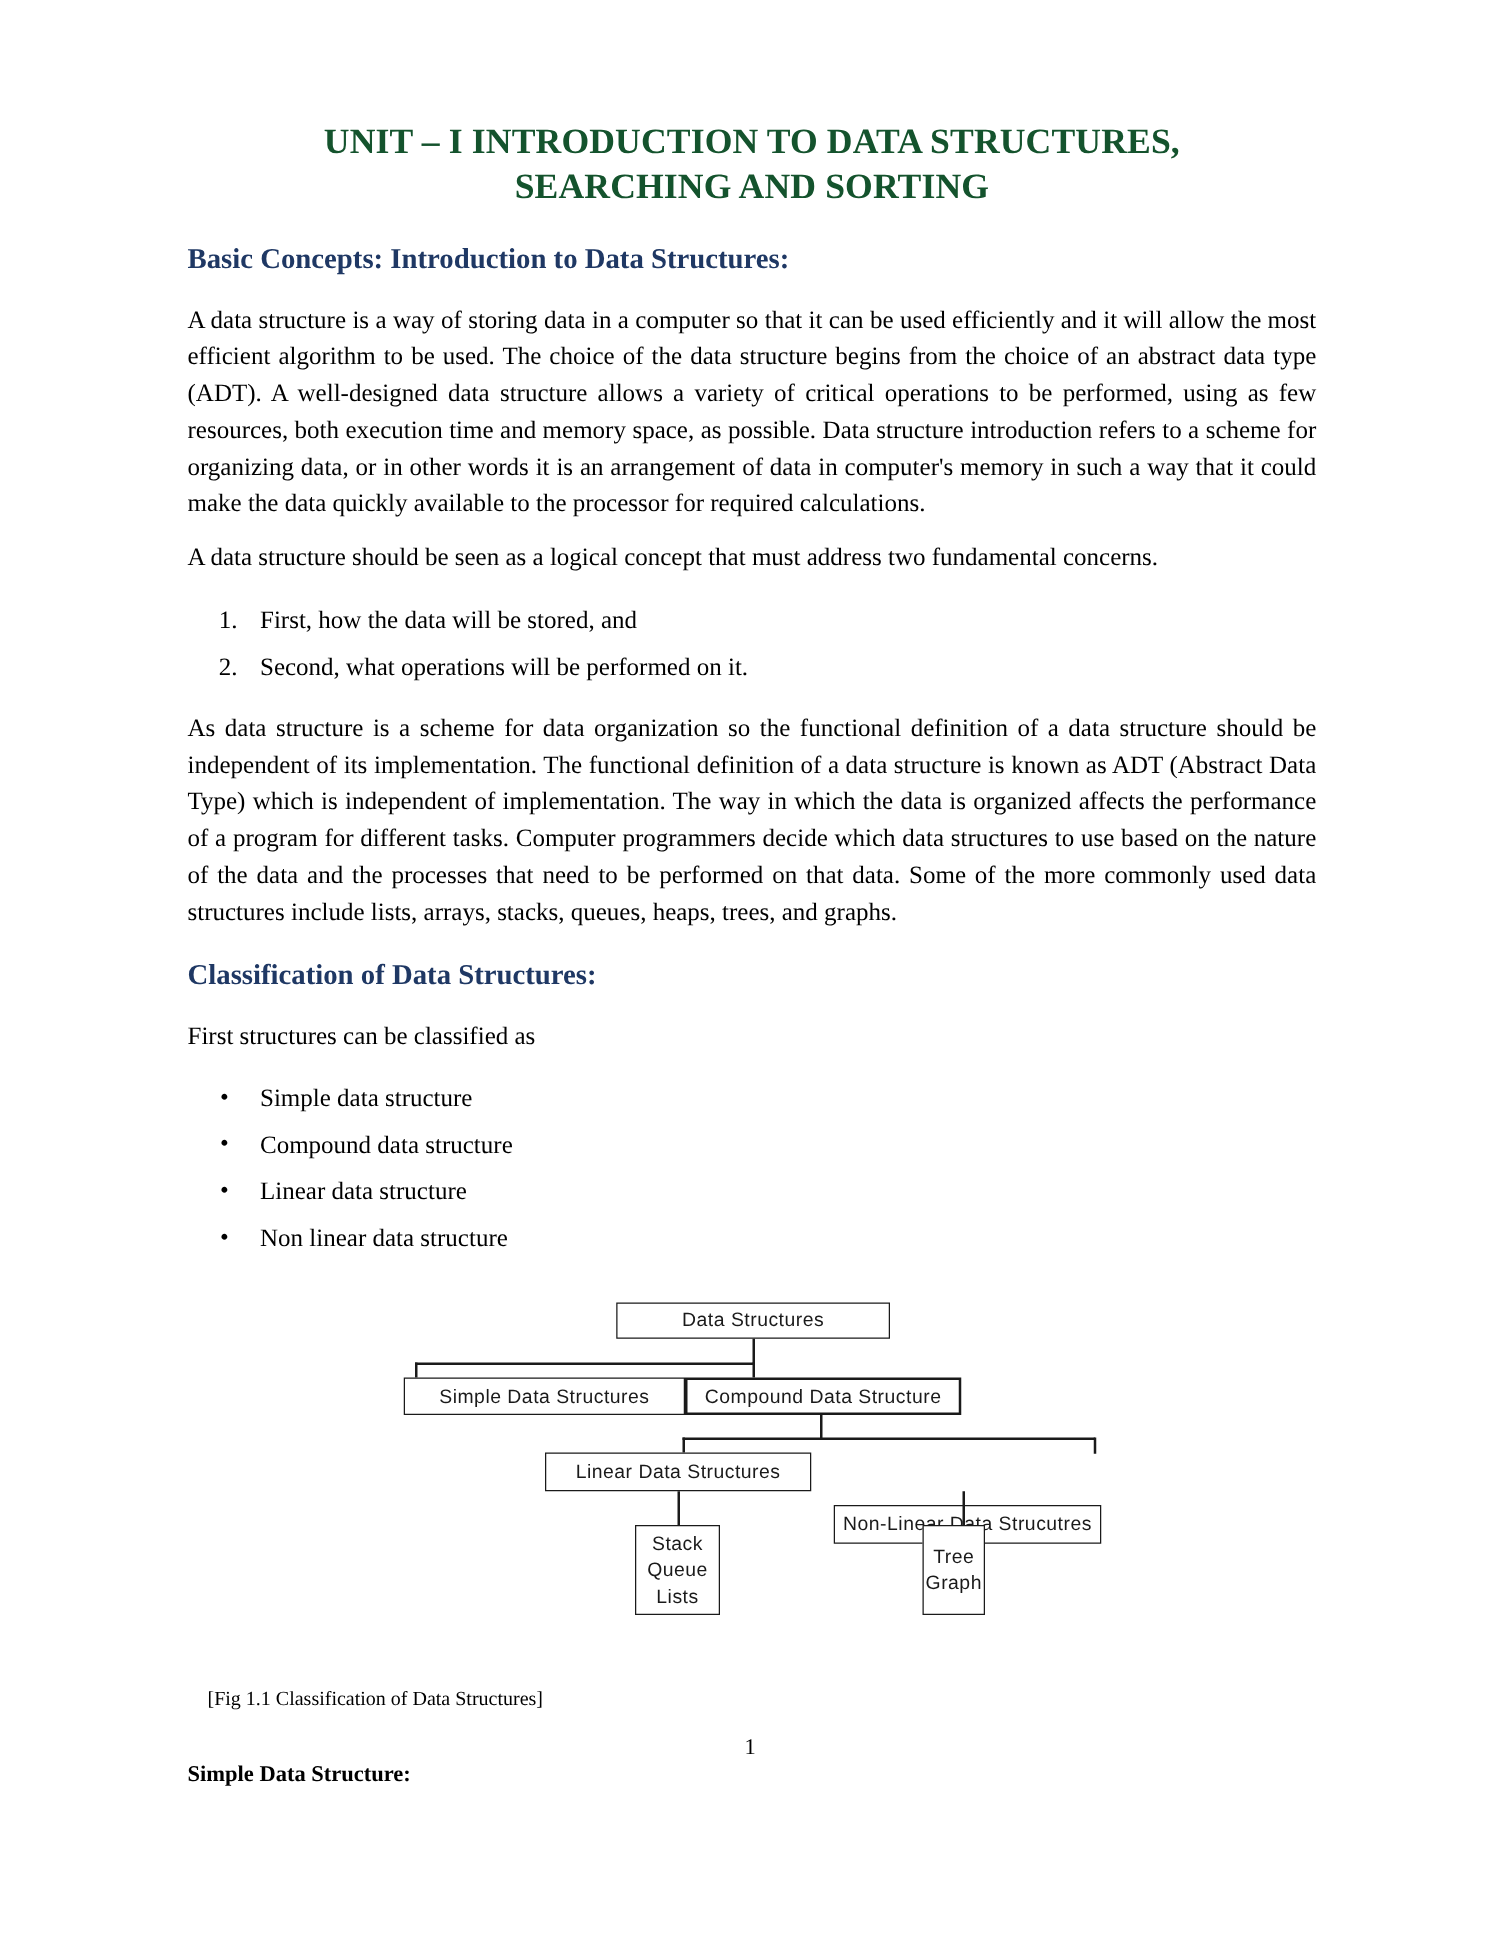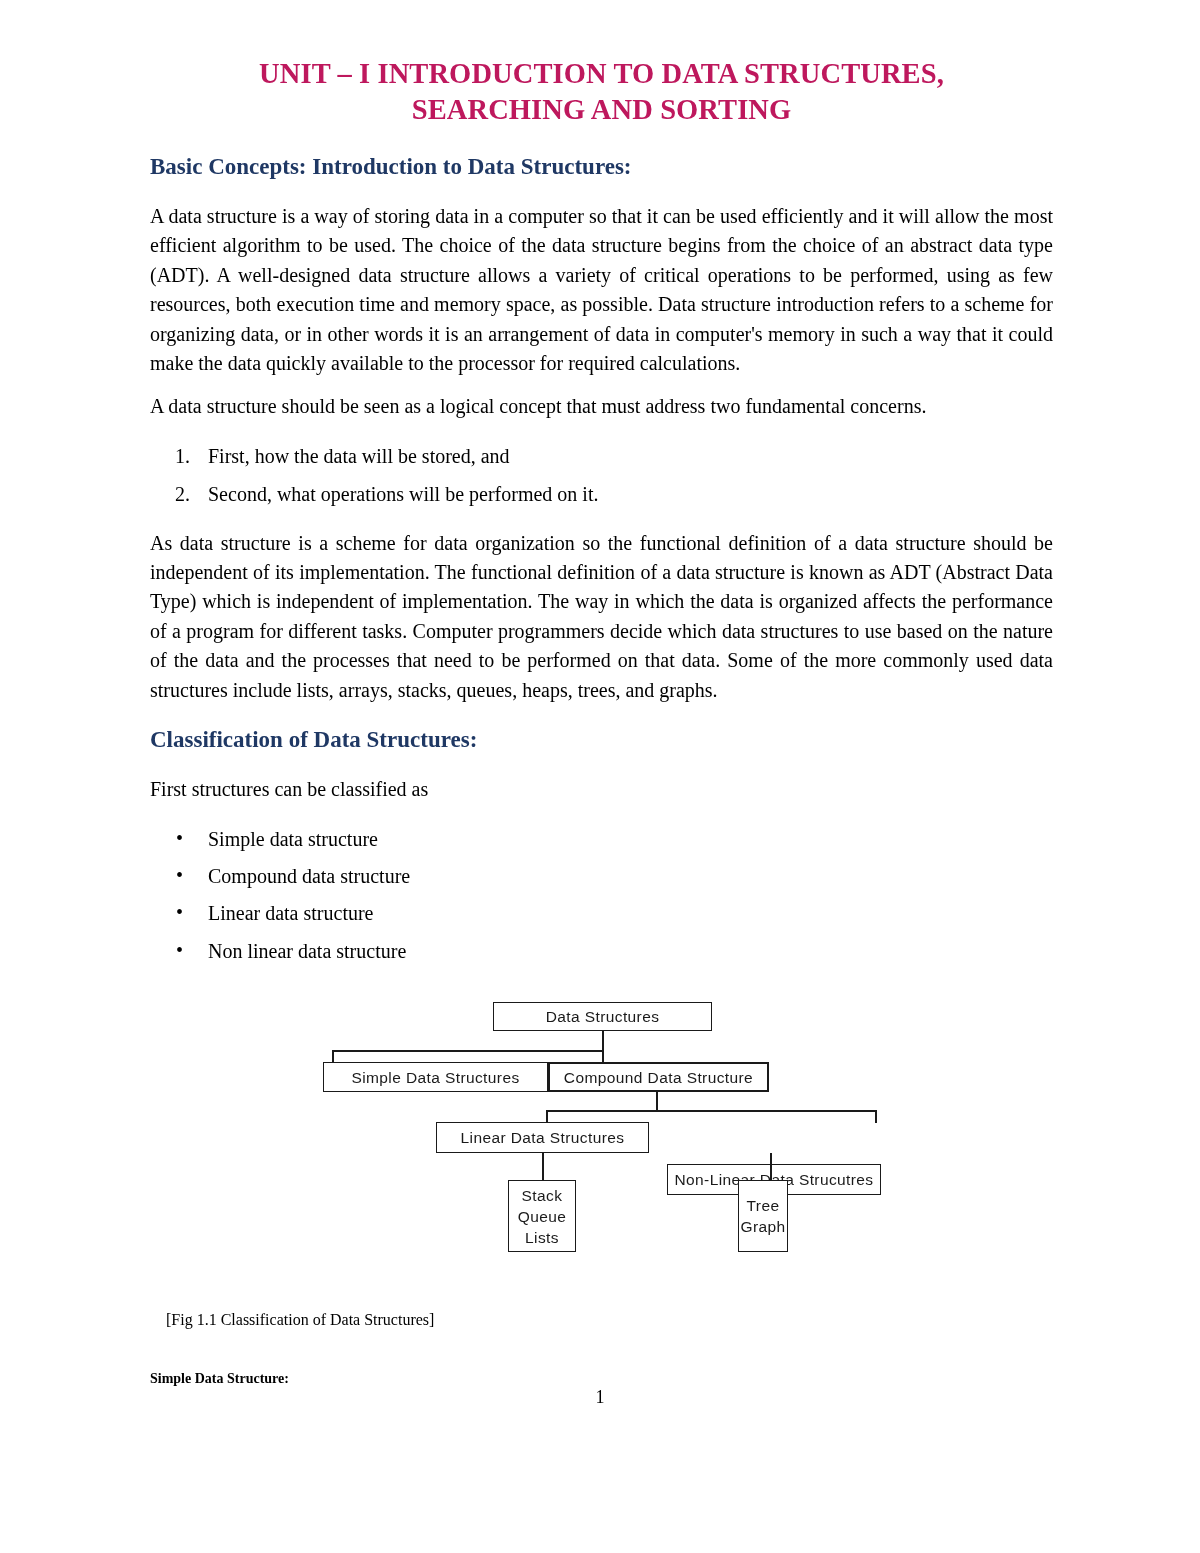--- a/index.html
+++ b/index.html
@@ -25,47 +25,47 @@
   }
   .content {
     position: absolute;
     left: 150px;
     top: 0;
     width: 903px;
   }
 
   
   .doc-title {
-    color: #be185d;
+    color: #14532d;
     font-family: "Liberation Serif", serif;
     font-weight: bold;
     font-size: 28.5px;
     line-height: 36px;
     text-align: center;
     margin: 0;
-    padding-top: 56px;
+    padding-top: 96px;
     letter-spacing: 0.1px;
   }
   .doc-title .line2 { display: block; }
 
   
   h2.section-head {
     color: #1F3864;
     font-family: "Liberation Serif", serif;
     font-weight: bold;
     font-size: 23px;
     line-height: 26px;
     margin: 0;
     padding: 0;
   }
   h3.subsection-head {
     color: #000000;
     font-family: "Liberation Serif", serif;
     font-weight: bold;
-    font-size: 14px;
+    font-size: 18px;
     line-height: 26px;
     margin: 0;
     padding: 0;
   }
 
   
   p.body-par {
     font-size: 20px;
     line-height: 29.4px;
     text-align: justify;

